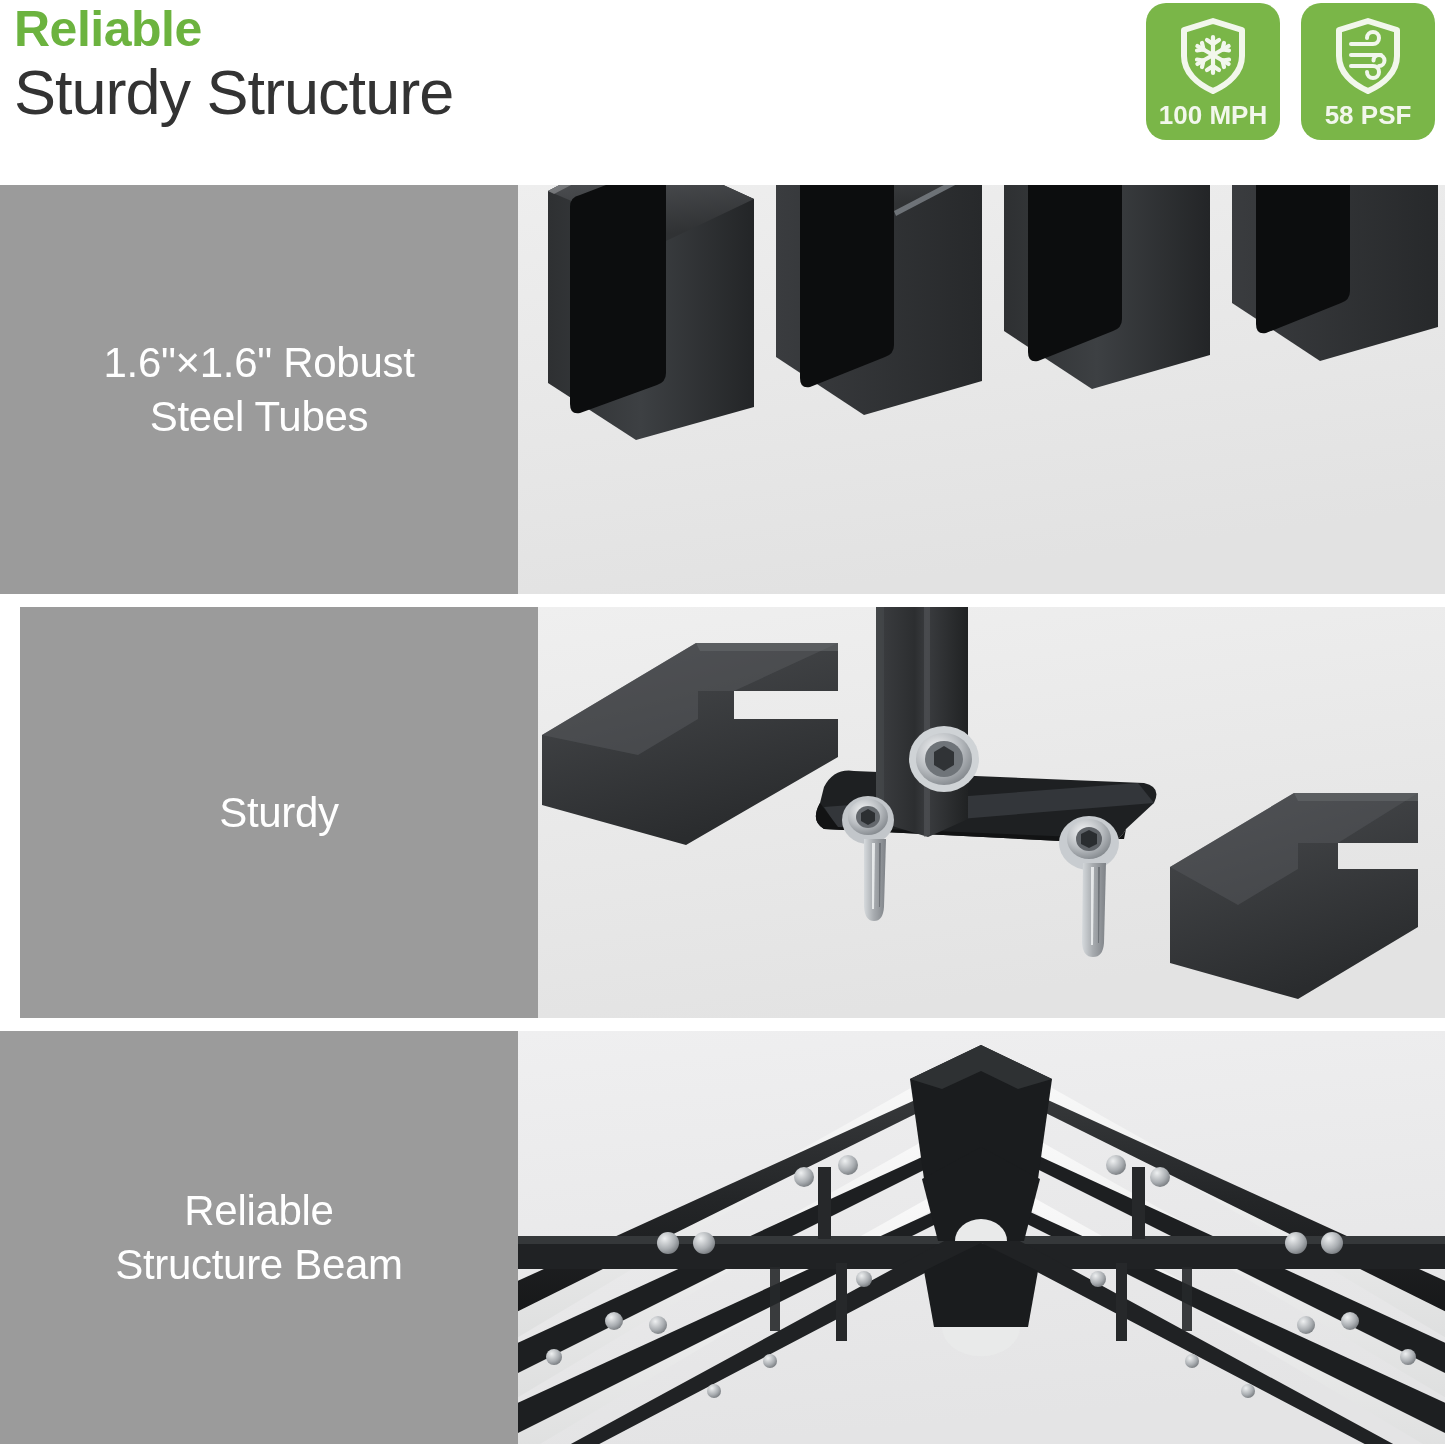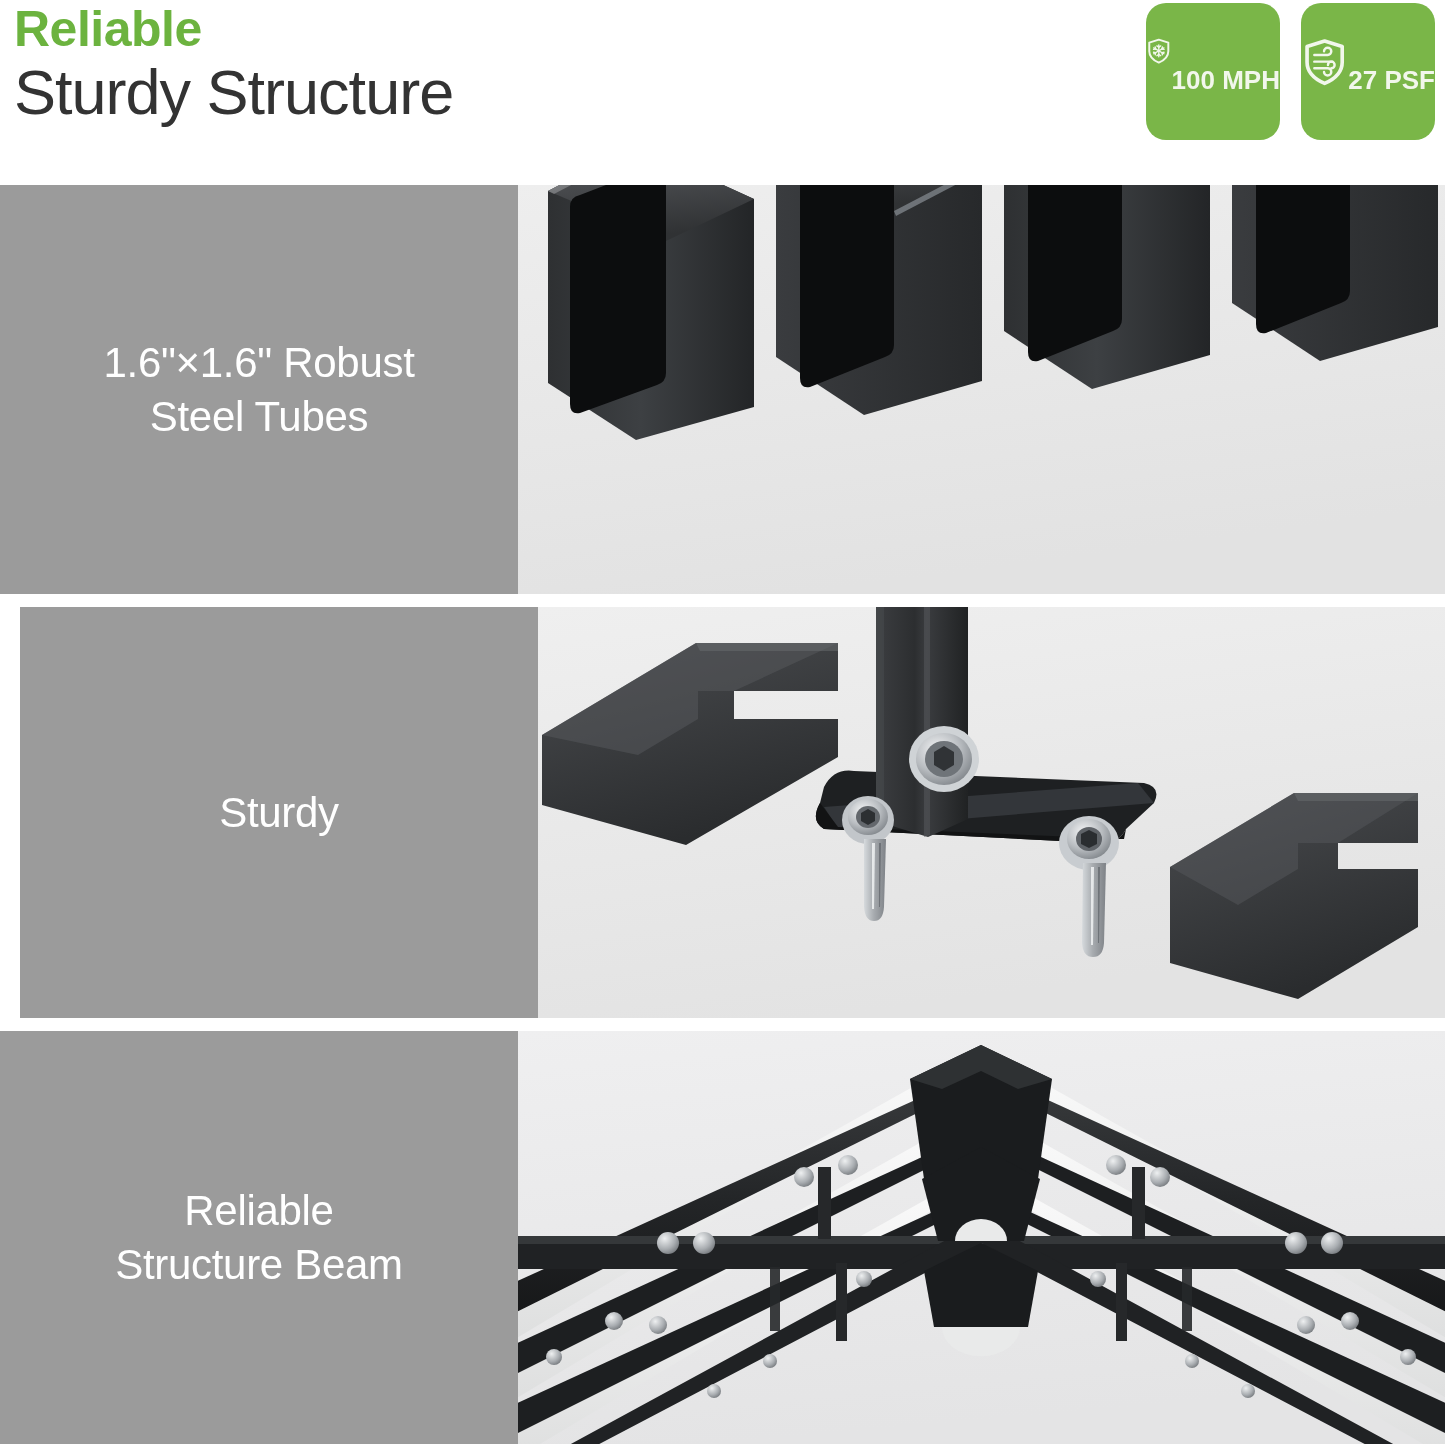--- a/index.html
+++ b/index.html
@@ -53,21 +53,21 @@
     right: 10px;
     display: flex;
     gap: 21px;
   }
   .badge {
     width: 134px;
     height: 137px;
     background: #7ab648;
     border-radius: 20px;
     display: flex;
-    flex-direction: row;
+    flex-direction: column;
     align-items: center;
     justify-content: flex-start;
     box-sizing: border-box;
     padding-top: 13px;
   }
   .badge-icon {
     width: 78px;
     height: 80px;
     display: block;
   }
@@ -170,21 +170,21 @@
         <svg viewBox="0 0 78 80" xmlns="http://www.w3.org/2000/svg">
           <path d="M39 5 L68 14 L68 40 C68 56 55 68 39 75 C23 68 10 56 10 40 L10 14 Z" fill="none" stroke="#f2f7ec" stroke-width="6" stroke-linejoin="round"></path>
           <g stroke="#f2f7ec" stroke-width="4" stroke-linecap="round" fill="none">
             <path d="M22 28 H44 a6 6 0 1 0 -6 -6"></path>
             <path d="M22 39 H52"></path>
             <path d="M22 50 H44 a6 6 0 1 1 -6 6"></path>
             <path d="M50 50 a5.5 5.5 0 1 0 -5.5 -5.5"></path>
           </g>
         </svg>
       </span>
-      <span class="badge-label">27 PSF</span>
+      <span class="badge-label">58 PSF</span>
     </div>
 
   </div>
 </div>
 
 <div class="rows">
 
   <div class="row r1">
     <div class="caption-cell">
       <div class="caption-text">

